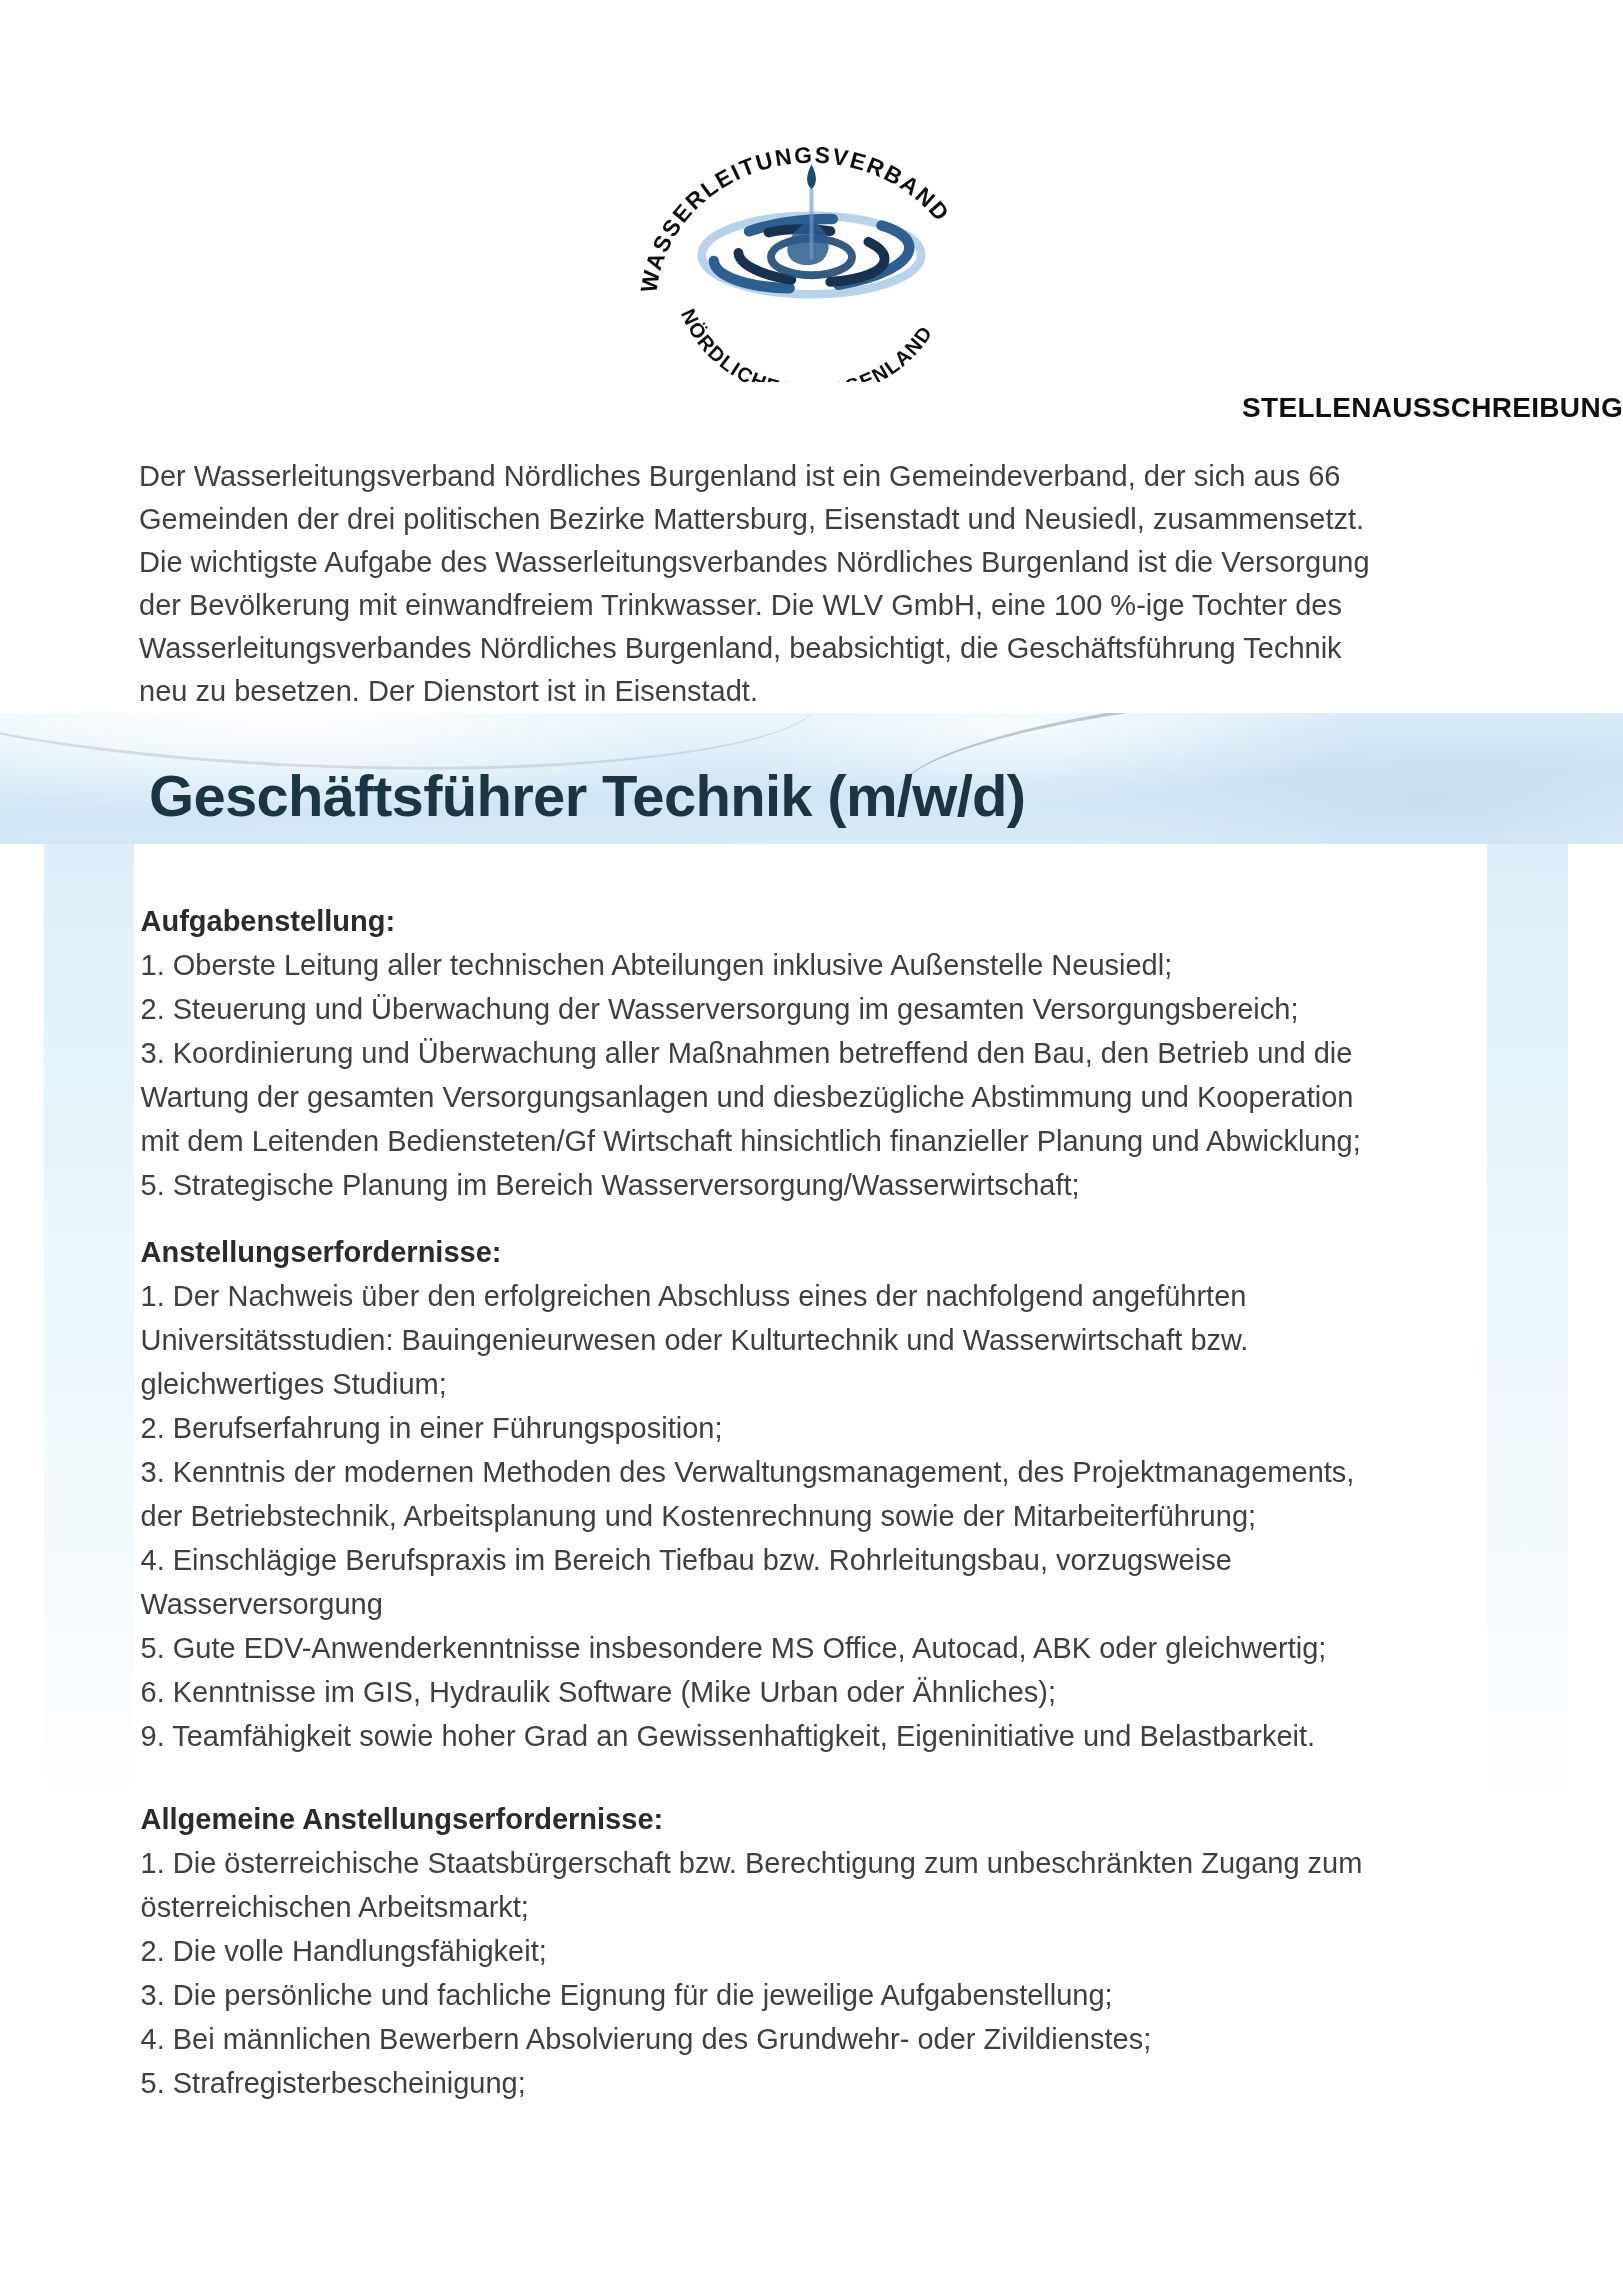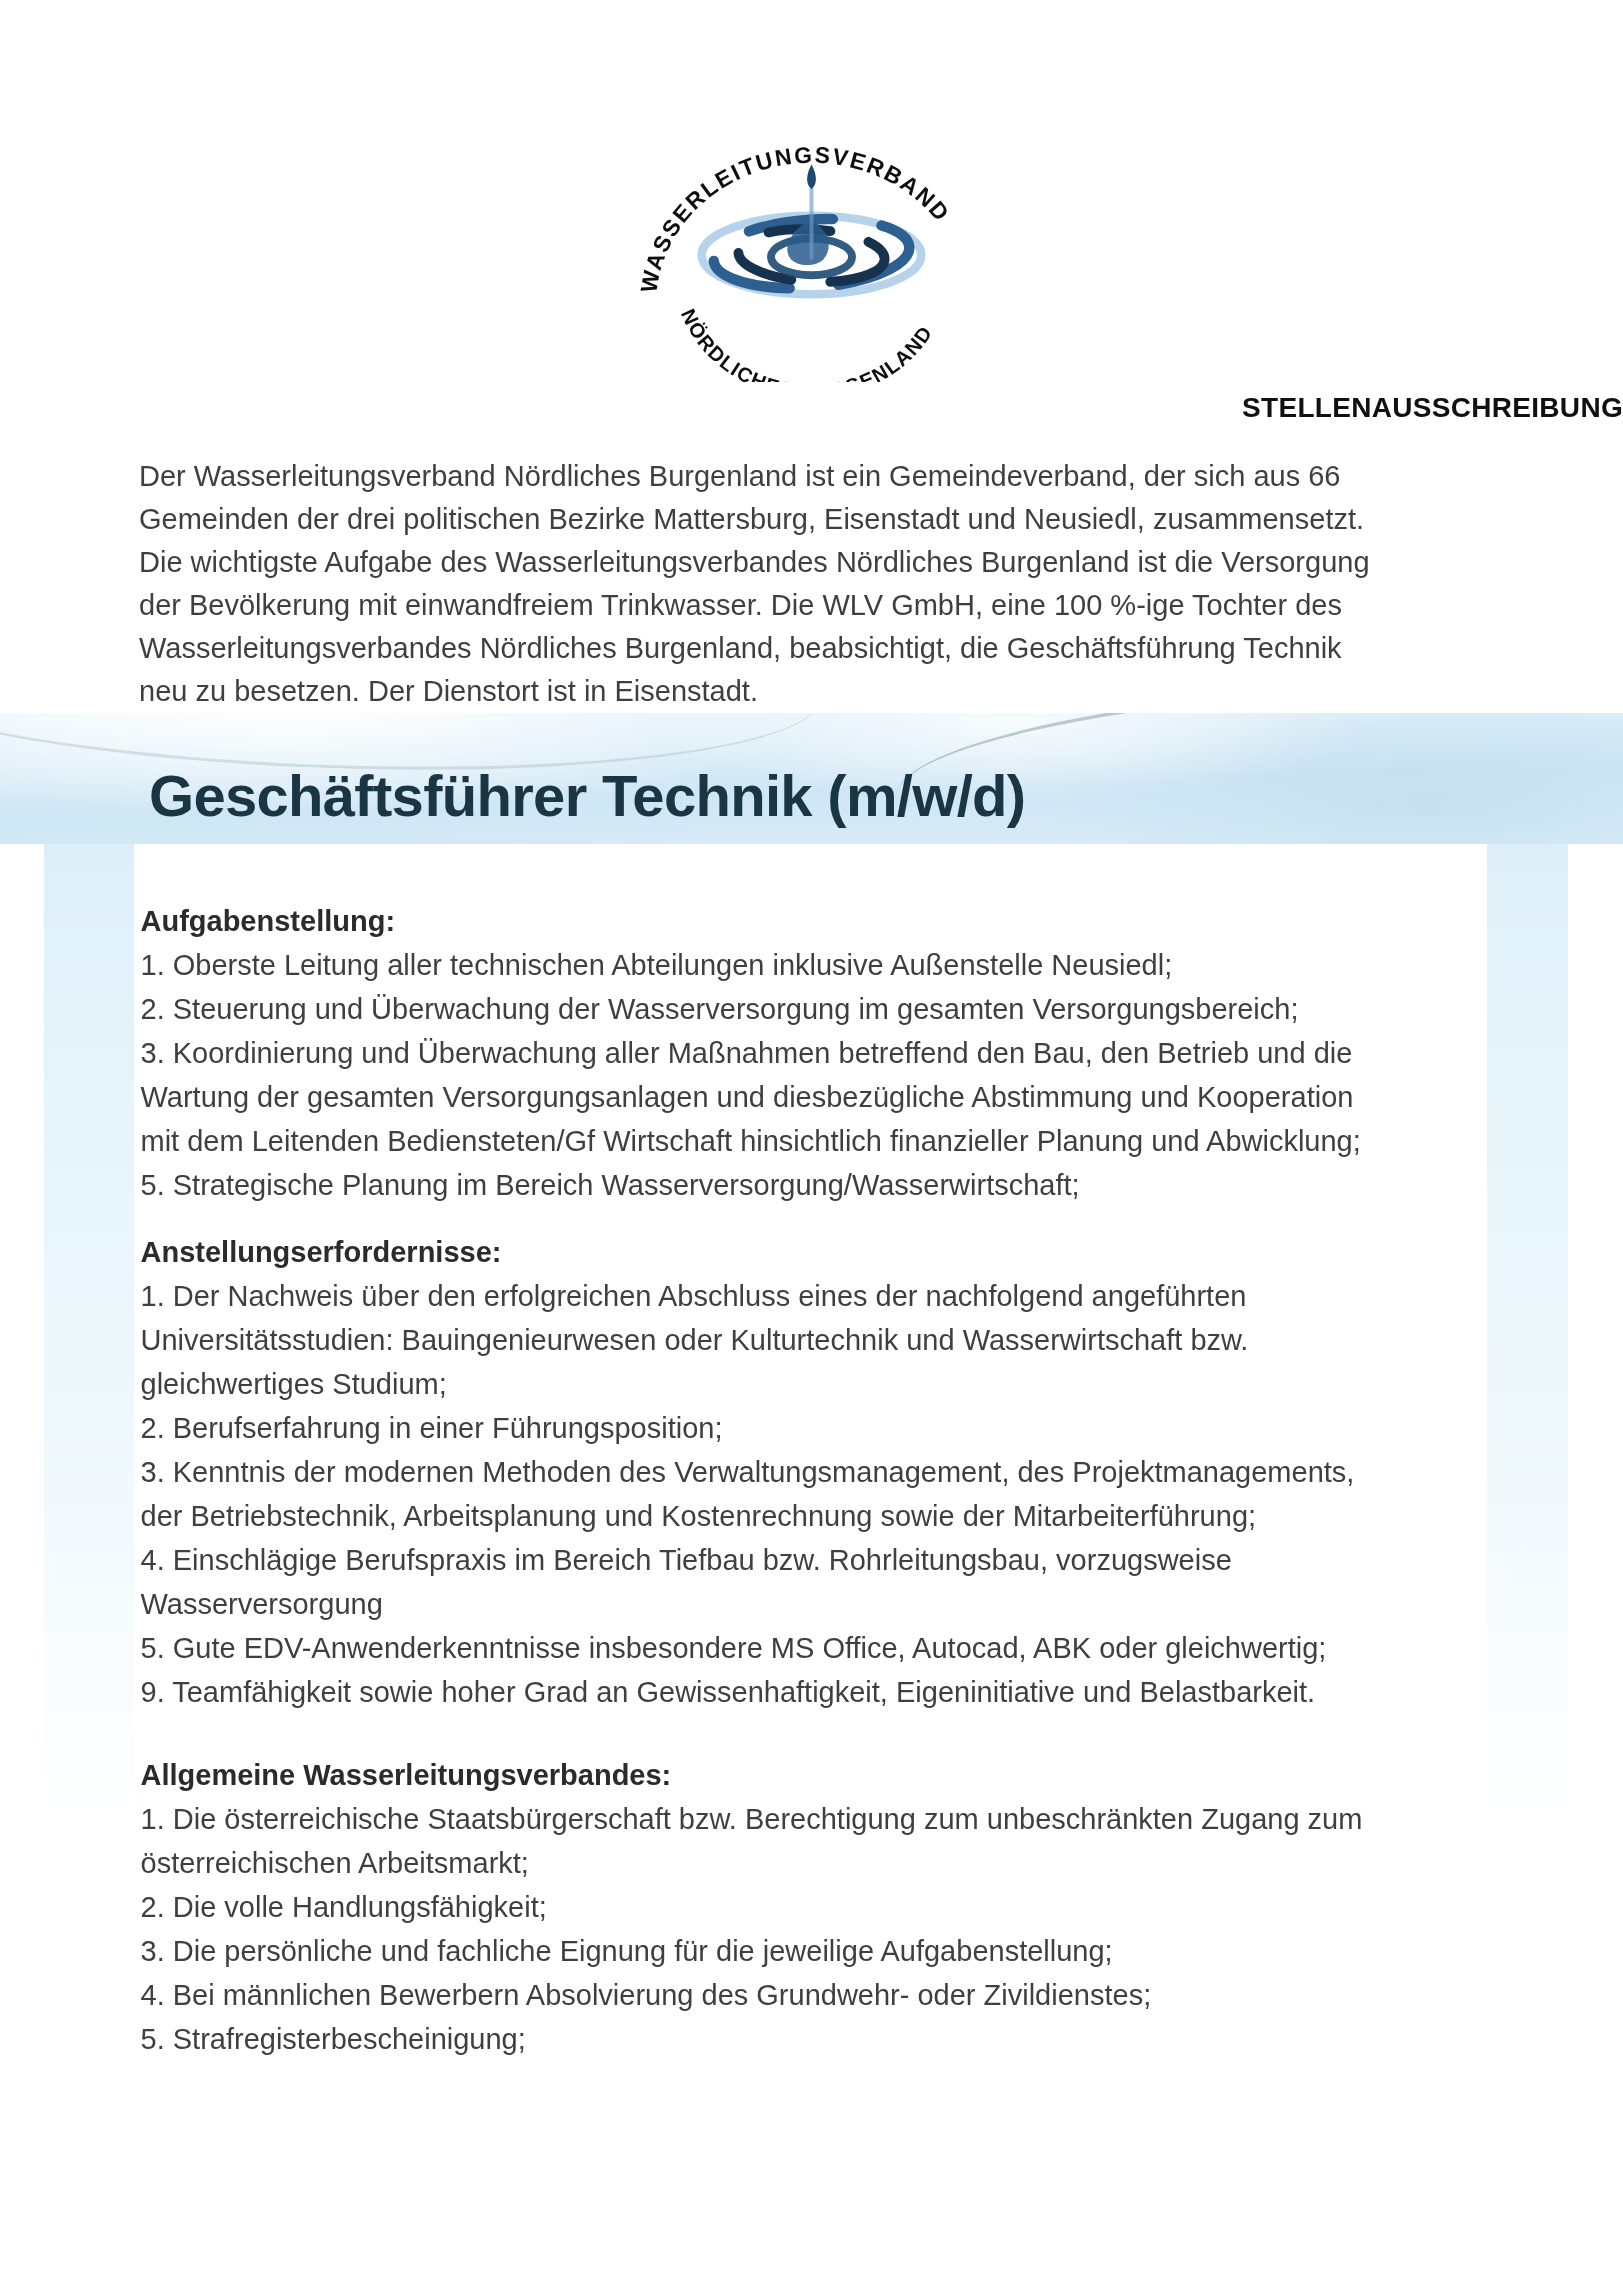--- a/index.html
+++ b/index.html
@@ -185,26 +185,27 @@
       <div>
           <p class="item">1. Der Nachweis über den erfolgreichen Abschluss eines der nachfolgend angeführten
 Universitätsstudien: Bauingenieurwesen oder Kulturtechnik und Wasserwirtschaft bzw.
 gleichwertiges Studium;</p>
           <p class="item">2. Berufserfahrung in einer Führungsposition;</p>
           <p class="item">3. Kenntnis der modernen Methoden des Verwaltungsmanagement, des Projektmanagements,
 der Betriebstechnik, Arbeitsplanung und Kostenrechnung sowie der Mitarbeiterführung;</p>
           <p class="item">4. Einschlägige Berufspraxis im Bereich Tiefbau bzw. Rohrleitungsbau, vorzugsweise
 Wasserversorgung</p>
           <p class="item">5. Gute EDV-Anwenderkenntnisse insbesondere MS Office, Autocad, ABK oder gleichwertig;</p>
+          <p class="item">6. Kenntnisse im GIS, Hydraulik Software (Mike Urban oder Ähnliches);</p>
           <p class="item">9. Teamfähigkeit sowie hoher Grad an Gewissenhaftigkeit, Eigeninitiative und Belastbarkeit.</p>
         </div>
     </div>
 
     <div class="section last">
-      <h3 class="section-title">Allgemeine Wasserleitungsverbandes:</h3>
+      <h3 class="section-title">Allgemeine Anstellungserfordernisse:</h3>
       <div>
           <p class="item">1. Die österreichische Staatsbürgerschaft bzw. Berechtigung zum unbeschränkten Zugang zum
 österreichischen Arbeitsmarkt;</p>
           <p class="item">2. Die volle Handlungsfähigkeit;</p>
           <p class="item">3. Die persönliche und fachliche Eignung für die jeweilige Aufgabenstellung;</p>
           <p class="item">4. Bei männlichen Bewerbern Absolvierung des Grundwehr- oder Zivildienstes;</p>
           <p class="item">5. Strafregisterbescheinigung;</p>
         </div>
     </div>
   </div>

